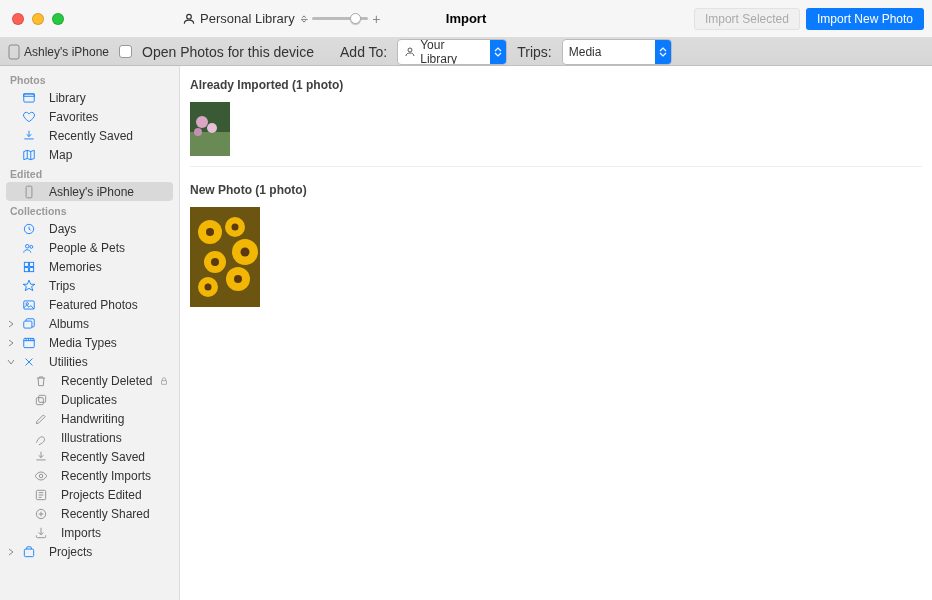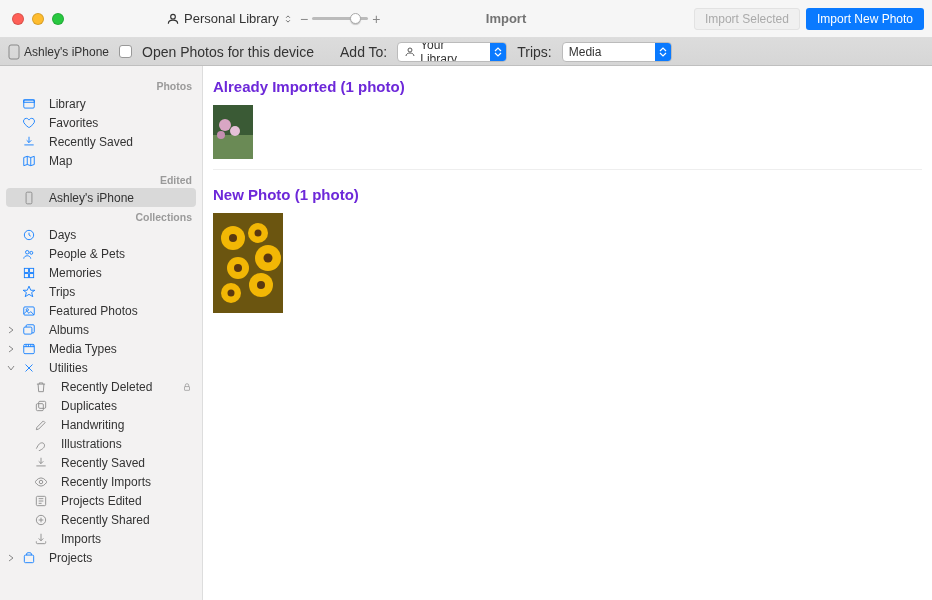--- a/index.html
+++ b/index.html
@@ -3,51 +3,51 @@
   <meta charset="utf-8">
   <style>
     * { margin: 0; padding: 0; box-sizing: border-box; font-family: -apple-system, BlinkMacSystemFont, "Segoe UI", Helvetica, Arial, sans-serif; }
     body { width: 932px; height: 600px; overflow: hidden; background: #fff; display: flex; flex-direction: column; }
     .titlebar { height: 38px; display: flex; align-items: center; background: #f6f6f6; border-bottom: 1px solid #ddd; position: relative; }
     .traffic { display: flex; gap: 8px; padding-left: 12px; }
     .traffic-dot { width: 12px; height: 12px; border-radius: 50%; }
     .tclose { background: #ff5f57; border: 0.5px solid rgba(0,0,0,0.15); }
     .tmin { background: #febc2e; border: 0.5px solid rgba(0,0,0,0.15); }
     .tmax { background: #28c840; border: 0.5px solid rgba(0,0,0,0.15); }
-    .titlecenter { position: absolute; left: 50%; transform: translateX(-50%); font-size: 13px; font-weight: 600; color: #737373; margin-left: 40px; }
-    .lib-dropdown { position: absolute; left: 166px; display: flex; align-items: center; gap: 4px; font-size: 13px; color: #333; }
+    .titlecenter { position: absolute; left: 50%; transform: translateX(-50%); font-size: 13px; font-weight: 600; color: #000000; }
+    .lib-dropdown { position: absolute; left: 182px; display: flex; align-items: center; gap: 4px; font-size: 13px; color: #333; }
     .lib-dropdown .psvg { width: 14px; height: 14px; stroke: #555; }
     .lib-dropdown .chev { width: 10px; height: 10px; }
     .zoom-ctrl { position: absolute; left: 300px; display: flex; align-items: center; gap: 4px; font-size: 14px; color: #888; }
     .slider-track { width: 56px; height: 3px; background: #bbb; border-radius: 2px; position: relative; }
     .slider-thumb { position: absolute; top: -4px; left: 38px; width: 11px; height: 11px; background: #fff; border: 1px solid #aaa; border-radius: 50%; box-shadow: 0 1px 1px rgba(0,0,0,0.2); }
     .tb-right { position: absolute; right: 8px; display: flex; gap: 6px; }
     .btn { font-size: 12px; padding: 3px 10px; border-radius: 3px; border: 1px solid transparent; }
     .btn-disabled { background: #f0f0f0; color: #aaa; border-color: #e2e2e2; }
     .btn-primary { background: #0a7aff; color: #fff; }
     .subbar { height: 28px; display: flex; align-items: center; background: linear-gradient(#dcdcdc,#d6d6d6); border-bottom: 1px solid #bfbfbf; padding: 0 8px; font-size: 12px; gap: 10px; color: #333; }
     .subbar .device { display: flex; align-items: center; gap: 4px; }
     .subbar .chk { width: 13px; height: 13px; border: 1px solid #999; border-radius: 3px; background: #fff; display: inline-block; }
     .subbar .lbl { font-size: 14px; }
-    .popup { display: inline-flex; align-items: center; background: #fff; border: 1px solid #bbb; border-radius: 4px; height: 20px; overflow: hidden; }
+    .popup { display: inline-flex; align-items: center; background: #fff; border: 1px solid #bbb; border-radius: 4px; height: 26px; overflow: hidden; }
     .popup-text { padding: 0 6px; font-size: 12px; display: flex; align-items: center; gap: 4px; flex: 1; }
     .popup-arrows { width: 16px; height: 100%; background: #0a7aff; display: flex; flex-direction: column; align-items: center; justify-content: center; }
     .popup-arrows svg { width: 8px; height: 5px; }
     .main { flex: 1; display: flex; overflow: hidden; }
-    .sidebar { width: 203px; background: #f3f2f2; border-right: 1px solid #ddd; overflow-y: auto; padding: 10px 0; font-size: 12px; text-align: right; }
+    .sidebar { width: 180px; background: #f3f2f2; border-right: 1px solid #ddd; overflow-y: auto; padding: 4px 0; font-size: 12px; }
     .sec-head { font-size: 10.5px; color: #9a9a9a; font-weight: 600; padding: 4px 10px 2px 10px; }
     .item { display: flex; align-items: center; gap: 13px; padding: 2.5px 8px 2.5px 22px; color: #333; cursor: default; position: relative; }
     .item.selected { background: #d9d9d9; border-radius: 4px; margin: 0 6px; padding-left: 16px; }
     .item .icon { width: 14px; height: 14px; flex: none; }
     .item .subicon { position: absolute; left: 6px; width: 10px; height: 10px; display: flex; align-items: center; justify-content: center; }
     .item.sub { padding-left: 34px; }
     .item .lock { position: absolute; right: 10px; width: 10px; height: 10px; }
     .content { flex: 1; overflow-y: auto; background: #fff; }
     .section { padding: 12px 10px 6px 10px; }
-    .sec-title { font-size: 15px; font-weight: 600; color: #6d28d9; margin-bottom: 10px; }
+    .sec-title { font-size: 12px; font-weight: 600; color: #404040; margin-bottom: 10px; }
     .thumbs { display: flex; gap: 10px; }
     .thumb { width: 40px; height: 54px; object-fit: cover; background: #ccc; }
     .thumb.big { width: 70px; height: 100px; }
     .divider { border: none; border-top: 1px solid #eee; margin: 4px 10px; }
     .personicon { width: 12px; height: 12px; }
     svg { display: block; }
     .bluei { stroke: #0a7aff; fill: none; stroke-width: 1.5; }
     .greyi { stroke: #888; fill: none; stroke-width: 1.5; }
   </style>
 </head>

